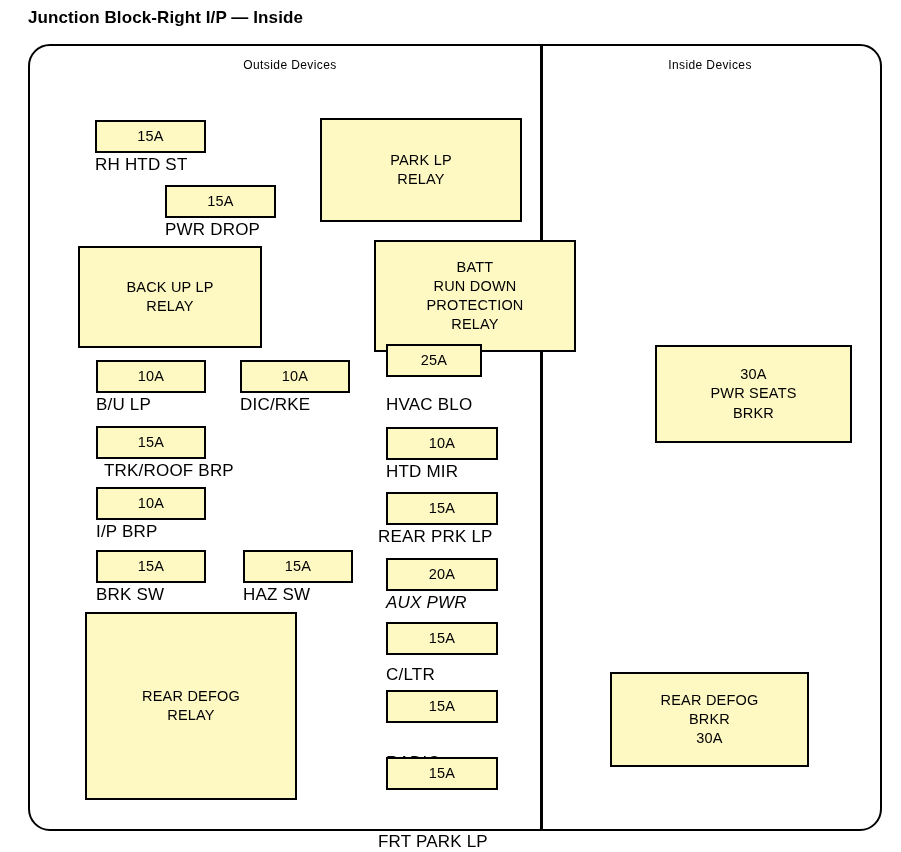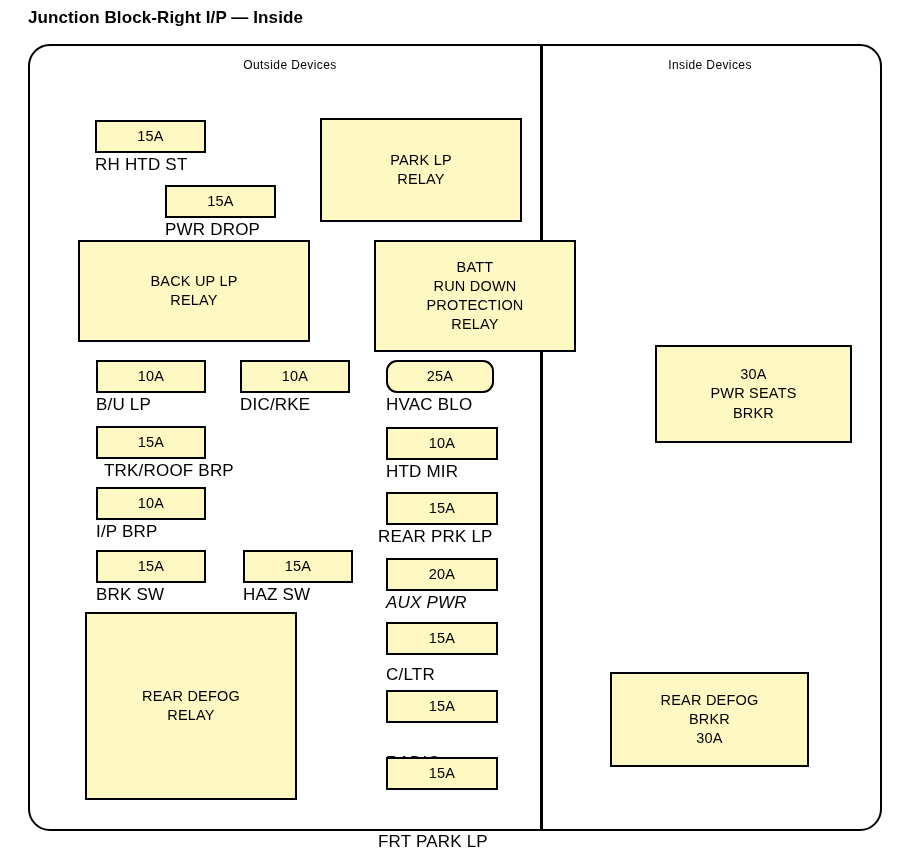--- a/index.html
+++ b/index.html
@@ -94,38 +94,38 @@
 
 <div class="panel-heading" id="heading-outside">Outside  Devices</div>
 <div class="panel-heading" id="heading-inside">Inside  Devices</div>
 
 <div class="dev-box fuse-box" style="left:95px; top:120px; width:111px; height:33px;">15A</div>
 <div class="dev-caption" style="left:95px; top:155px; width:111px;">RH HTD ST</div>
 
 <div class="dev-box fuse-box" style="left:165px; top:185px; width:111px; height:33px;">15A</div>
 <div class="dev-caption" style="left:165px; top:220px; width:111px;">PWR DROP</div>
 
-<div class="dev-box" style="left:78px; top:240px; width:232px; height:102px;">BACK UP LP
+<div class="dev-box" style="left:78px; top:246px; width:184px; height:102px;">BACK UP LP
 RELAY</div>
 
 <div class="dev-box" style="left:320px; top:118px; width:202px; height:104px;">PARK LP
 RELAY</div>
 
 <div class="dev-box" style="left:334px; top:240px; width:202px; height:112px;margin-left:40px;">BATT
 RUN DOWN
 PROTECTION
 RELAY</div>
 
 <div class="dev-box fuse-box" style="left:96px; top:360px; width:110px; height:33px;">10A</div>
 <div class="dev-caption" style="left:96px; top:395px; width:110px;">B/U LP</div>
 
 <div class="dev-box fuse-box" style="left:240px; top:360px; width:110px; height:33px;">10A</div>
 <div class="dev-caption" style="left:240px; top:395px; width:110px;">DIC/RKE</div>
 
-<div class="dev-box fuse-box" style="left:386px; top:360px; width:108px; height:33px;border-radius:11px;">25A</div>
+<div class="dev-box fuse-box" style="left:386px; top:344px; width:96px; height:33px;">25A</div>
 <div class="dev-caption" style="left:386px; top:395px; width:112px;">HVAC BLO</div>
 
 <div class="dev-box fuse-box" style="left:96px; top:426px; width:110px; height:33px;">15A</div>
 <div class="dev-caption" style="left:104px; top:461px; width:130px;">TRK/ROOF BRP</div>
 
 <div class="dev-box fuse-box" style="left:386px; top:427px; width:112px; height:33px;">10A</div>
 <div class="dev-caption" style="left:386px; top:462px; width:112px;">HTD MIR</div>
 
 <div class="dev-box fuse-box" style="left:96px; top:487px; width:110px; height:33px;">10A</div>
 <div class="dev-caption" style="left:96px; top:522px; width:110px;">I/P BRP</div>

